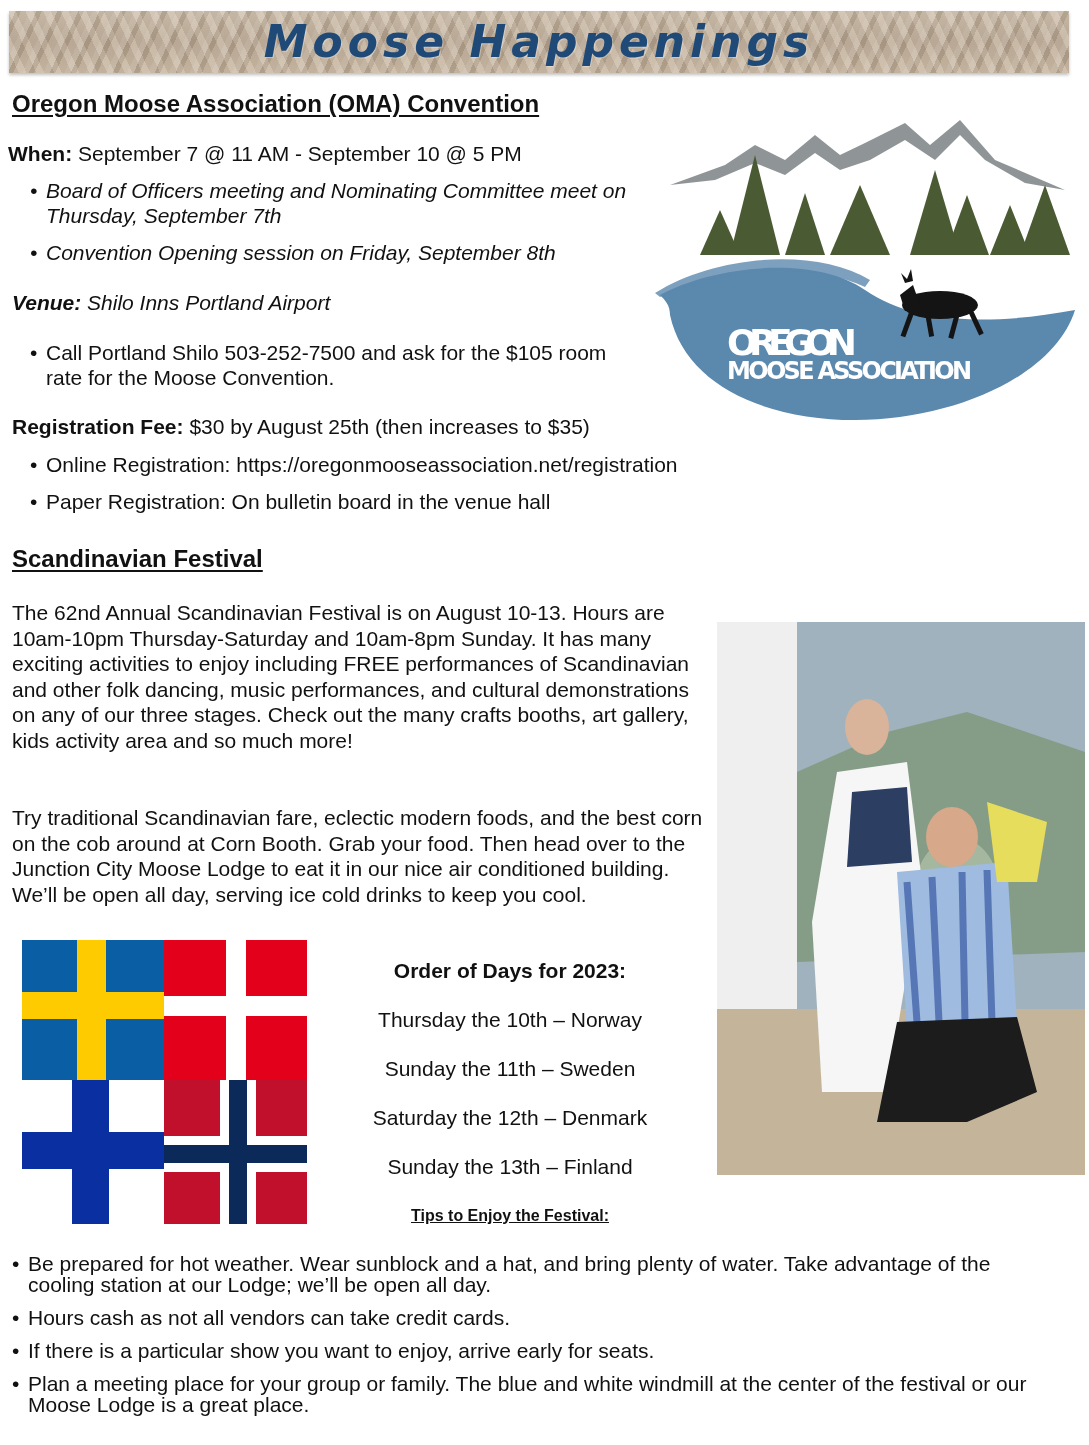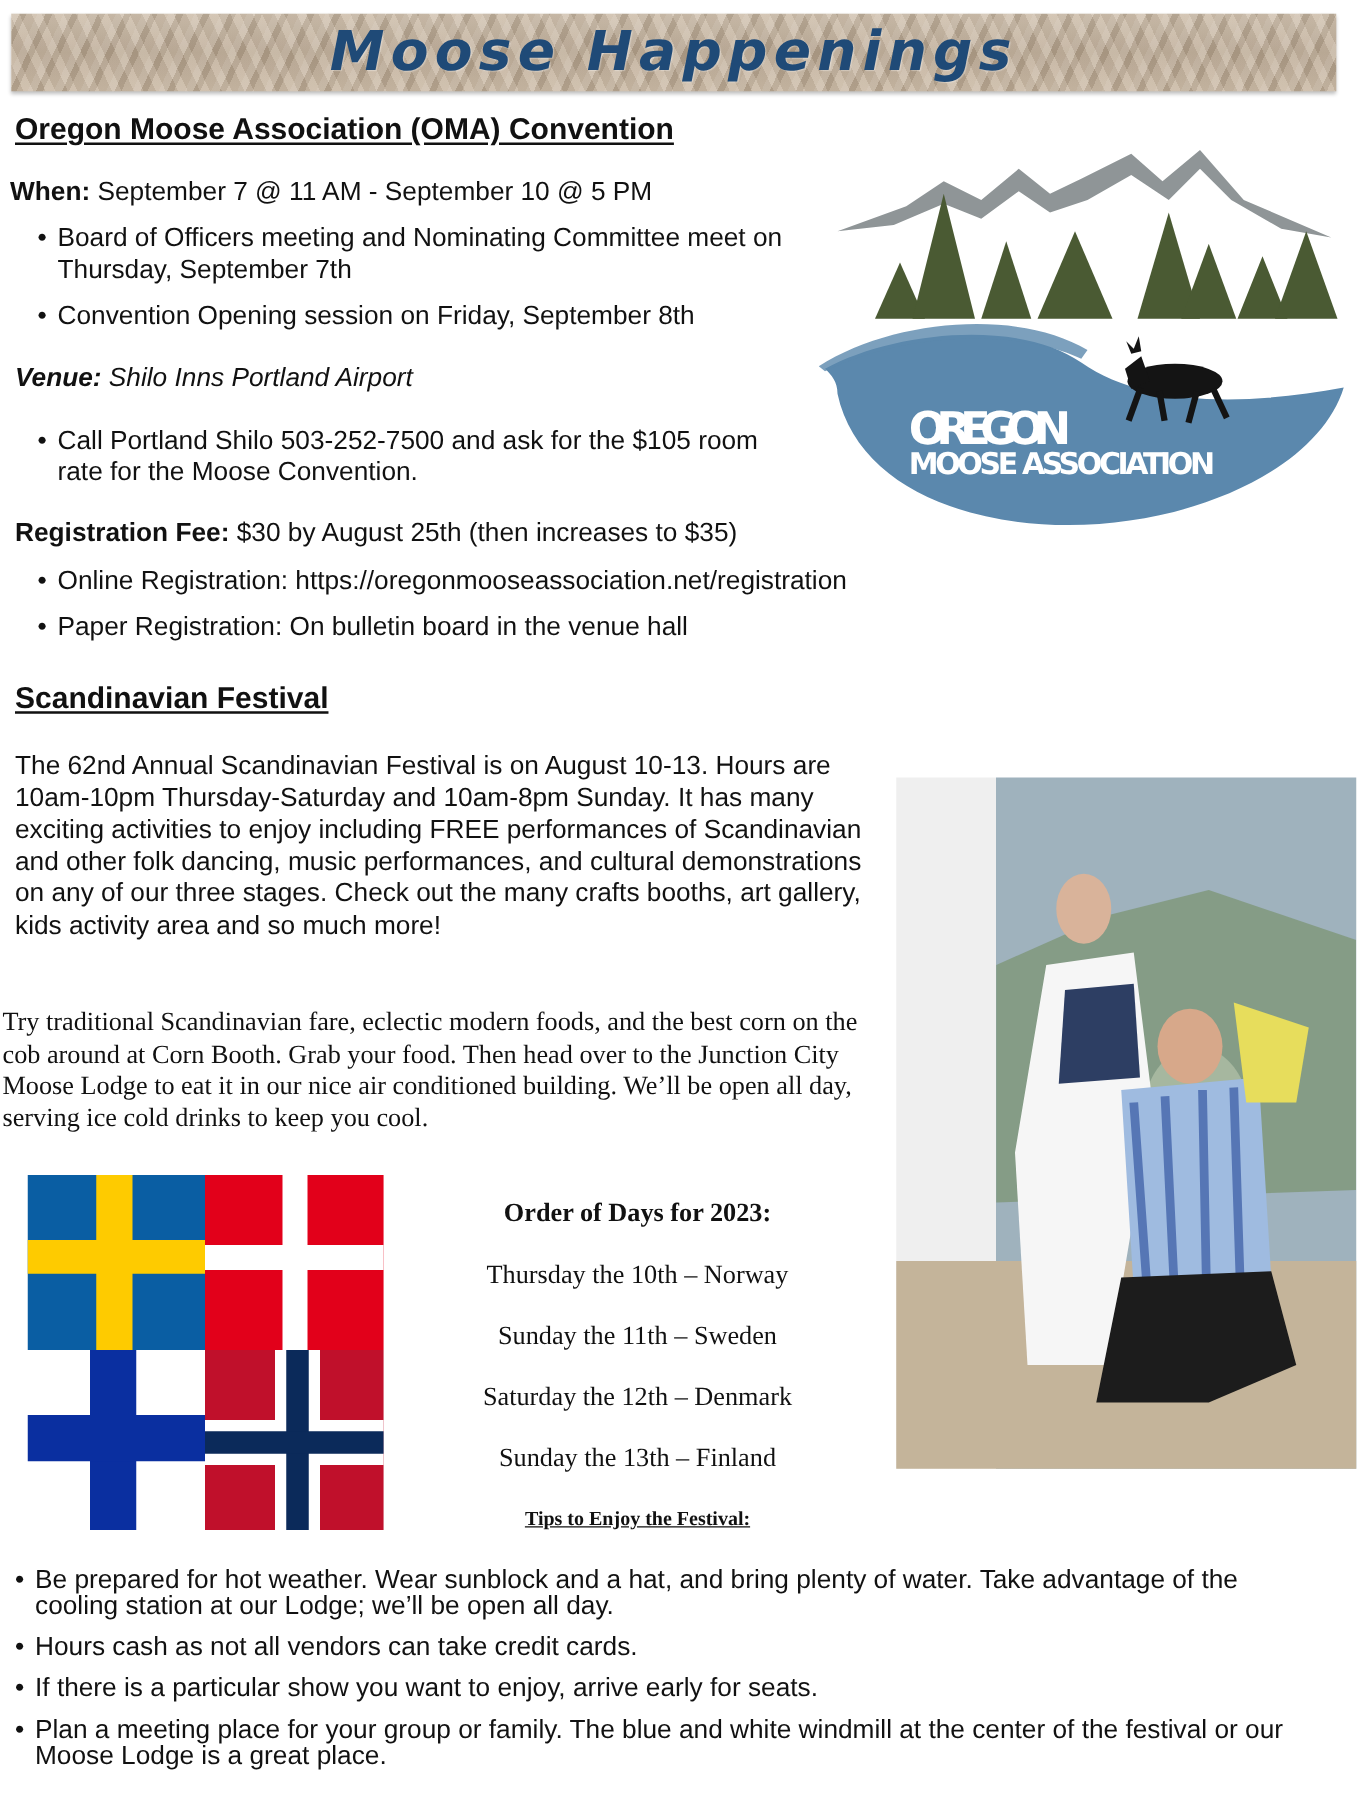--- a/index.html
+++ b/index.html
@@ -24,21 +24,21 @@
   }
   .abs { position: absolute; }
   .h2 { font-size: 24px; font-weight: bold; text-decoration: underline; text-underline-offset: 3px; }
   .line { font-size: 21px; line-height: 25px; }
   .lbl { font-weight: bold; }
   ul.bul { list-style: none; margin: 0; padding: 0; }
   ul.bul li { position: relative; padding-left: 34px; font-size: 21px; line-height: 25px; }
   ul.bul li::before { content: "\2022"; position: absolute; left: 18px; top: 0; }
   .para { font-size: 21px; line-height: 25.6px; width: 700px; }
   .days { text-align: center; font-size: 21px; }
-  .days .row { height: 49px; line-height: 25px; font-family: Liberation Serif, serif; }
+  .days .row { height: 49px; line-height: 25px; }
   .tips-head { font-weight: bold; text-decoration: underline; font-size: 16px; }
   ul.tips { list-style: none; margin: 0; padding: 0; }
   ul.tips li { position: relative; padding-left: 18px; font-size: 21px; line-height: 21px; margin-bottom: 12px; }
   ul.tips li::before { content: "\2022"; position: absolute; left: 2px; top: 0; }
   .photo {
     position: absolute; left: 717px; top: 622px; width: 368px; height: 553px;
     background:
       radial-gradient(ellipse 70px 90px at 240px 270px, #e8eef3 0 60%, transparent 61%),
       linear-gradient(180deg, transparent 0 70%, #c4b49a 70% 100%),
       linear-gradient(90deg, #efefef 0 80px, #9fb2bd 80px 100%);
@@ -51,21 +51,21 @@
 <div class="banner">
   <span class="banner-title">Moose Happenings</span>
 </div>
 
 <div class="abs h2" style="left:12px; top:90px;">Oregon Moose Association (OMA) Convention</div>
 
 <div class="abs line" style="left:8px; top:141px;">
   <span class="lbl">When:</span>
   <span>September 7 @ 11 AM - September 10 @ 5 PM</span>
 </div>
-<ul class="bul abs" style="left:12px; top:178px; width:620px;">
+<ul class="bul abs" style="left:12px; top:178px; width:620px;font-style:italic;">
   <li style="margin-bottom:12px;">Board of Officers meeting and Nominating Committee meet on Thursday, September 7th</li>
   <li>Convention Opening session on Friday, September 8th</li>
 </ul>
 
 <div class="abs line" style="left:12px; top:290px;font-style:italic;">
   <span class="lbl">Venue:</span>
   <span>Shilo Inns Portland Airport</span>
 </div>
 <ul class="bul abs" style="left:12px; top:340px; width:620px;">
   <li>Call Portland Shilo 503-252-7500 and ask for the $105 room rate for the Moose Convention.</li>
@@ -109,21 +109,21 @@
       <path d="M250 168 L246 158 L252 164 L256 154 L258 166 Z"></path>
     </g>
     <text x="72" y="240" font-family="DejaVu Sans, sans-serif" font-weight="bold" font-size="36" fill="#ffffff" textLength="130">OREGON</text>
     <text x="72" y="264" font-family="DejaVu Sans, sans-serif" font-weight="bold" font-size="24" fill="#ffffff" textLength="245">MOOSE ASSOCIATION</text>
   </svg>
 </div>
 
 <div class="abs h2" style="left:12px; top:545px;">Scandinavian Festival</div>
 
 <div class="abs para" style="left:12px; top:600px;">The 62nd Annual Scandinavian Festival is on August 10-13. Hours are 10am-10pm Thursday-Saturday and 10am-8pm Sunday. It has many exciting activities to enjoy including FREE performances of Scandinavian and other folk dancing, music performances, and cultural demonstrations on any of our three stages. Check out the many crafts booths, art gallery, kids activity area and so much more!</div>
-<div class="abs para" style="left:2px; top:805px;font-family:Liberation Serif, serif;">Try traditional Scandinavian fare, eclectic modern foods, and the best corn on the cob around at Corn Booth. Grab your food. Then head over to the Junction City Moose Lodge to eat it in our nice air conditioned building. We’ll be open all day, serving ice cold drinks to keep you cool.</div>
+<div class="abs para" style="left:12px; top:805px;">Try traditional Scandinavian fare, eclectic modern foods, and the best corn on the cob around at Corn Booth. Grab your food. Then head over to the Junction City Moose Lodge to eat it in our nice air conditioned building. We’ll be open all day, serving ice cold drinks to keep you cool.</div>
 
 <div class="photo">
   <svg width="368" height="553" viewBox="0 0 368 553">
     <path d="M80 150 L170 110 L250 90 L368 130 L368 330 L80 340 Z" fill="#6f8a5a" opacity="0.55"></path>
     <ellipse cx="150" cy="105" rx="22" ry="28" fill="#d9b39a"></ellipse>
     <path d="M120 150 L190 140 L205 260 L170 470 L105 470 L95 300 Z" fill="#f6f6f6"></path>
     <path d="M135 170 L190 165 L195 240 L130 245 Z" fill="#2d3e63"></path>
     <ellipse cx="235" cy="215" rx="26" ry="30" fill="#d7a88a"></ellipse>
     <path d="M180 250 L290 240 L300 400 L190 410 Z" fill="#9fbbe0"></path>
     <path d="M190 260 L200 400 M215 255 L222 400 M245 250 L248 400 M270 248 L275 400" stroke="#5676b5" stroke-width="7"></path>

